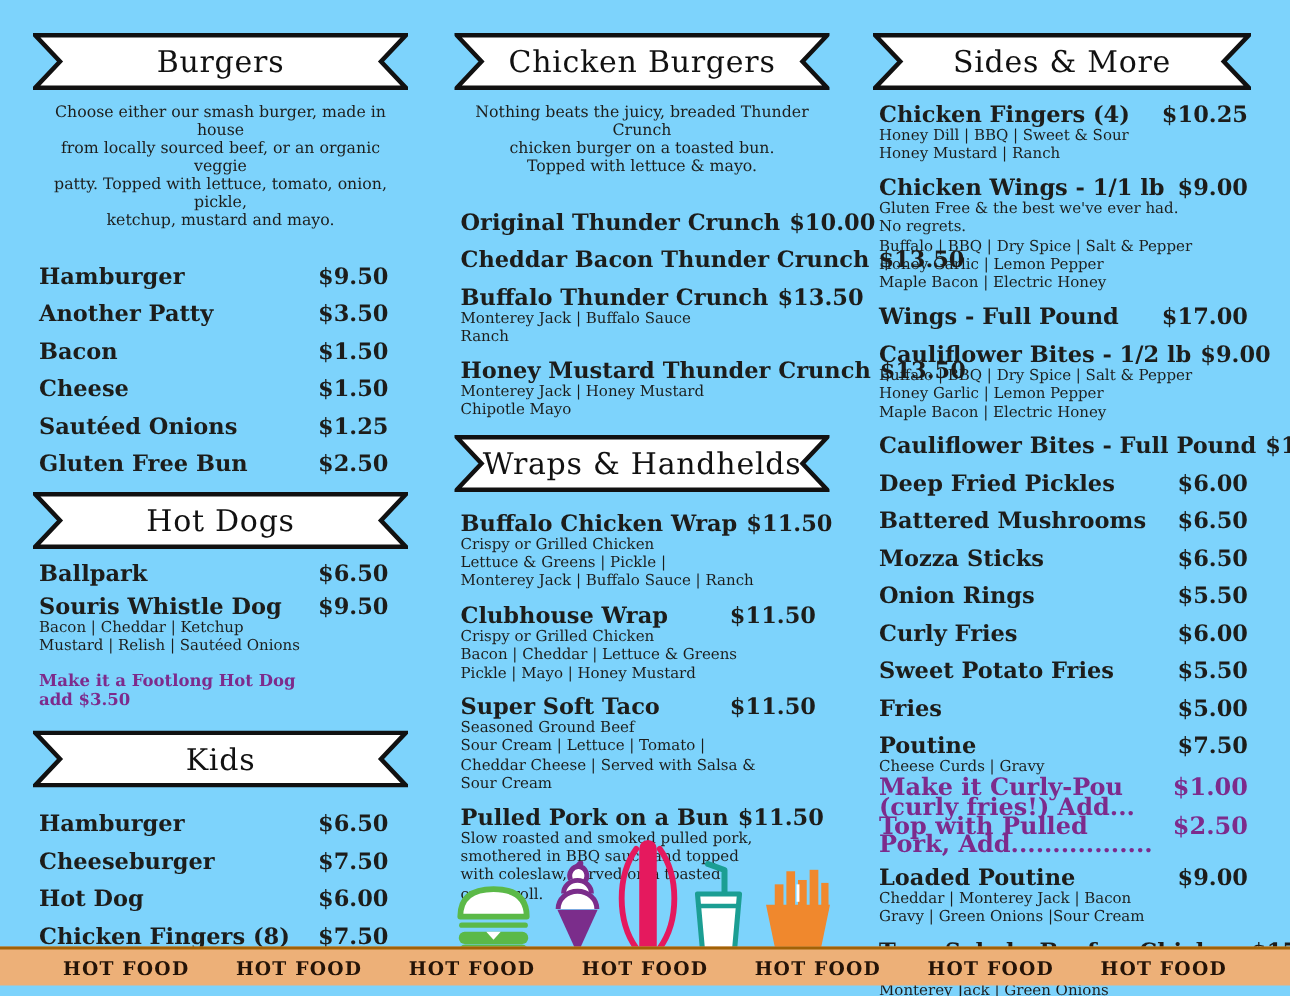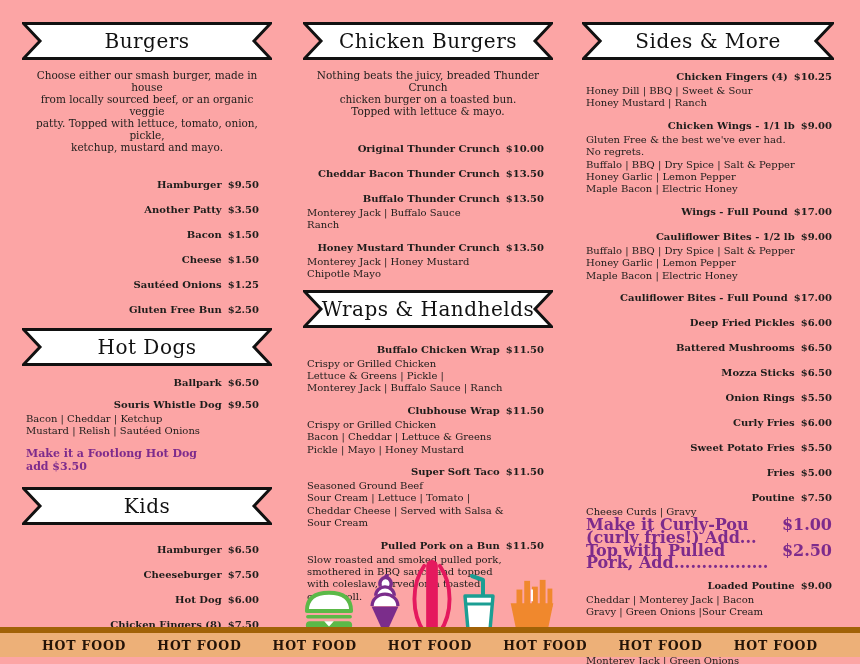--- a/index.html
+++ b/index.html
@@ -1,44 +1,44 @@
 <!DOCTYPE html>
 <html><head>
 <meta charset="utf-8">
 <style>
   html,body{margin:0;padding:0;background:#ffffff;}
-  .page{position:relative;width:860px;height:664px;background:#fca5a5;overflow:hidden;
+  .page{position:relative;width:860px;height:664px;background:#7dd3fc;overflow:hidden;
         font-family:"DejaVu Serif",serif;color:#1d1d1b;}
   .col{position:absolute;top:22px;}
   .col1{left:22px;width:250px;}
   .col2{left:303px;width:250px;}
   .col3{left:582px;width:252px;}
   .banner{position:relative;height:38px;margin-bottom:10px;}
   .banner svg{position:absolute;left:0;top:0;width:100%;height:100%;}
   .banner .bt{position:absolute;left:0;top:0;right:0;bottom:0;display:flex;align-items:center;
               justify-content:center;font-size:20px;letter-spacing:.5px;color:#111;}
   .sec + .sec{margin-top:6px;}
   .desc{font-size:10.5px;line-height:1.14;text-align:center;margin:0 0 24px 0;white-space:pre-line;}
   .item{margin-bottom:9px;padding-left:4px;}
   .item.simple{margin-bottom:12px;}
   .col1 .item{padding-right:13px;}
   .col2 .item{padding-right:9px;}
   .col3 .item{padding-right:2px;}
-  .row{display:flex;justify-content:flex-end;align-items:baseline;gap:6px;
-       font-weight:bold;font-size:10px;line-height:13px;}
+  .row{display:flex;justify-content:space-between;align-items:baseline;gap:6px;
+       font-weight:bold;font-size:15px;line-height:13px;}
   .nm{white-space:nowrap;}
   .pr{white-space:nowrap;}
   .sub{font-size:10px;line-height:12.4px;white-space:pre-line;margin-top:2px;}
   .promo{display:flex;justify-content:space-between;font-weight:bold;font-size:11px;
          color:#7d2b8c;padding:0 13px 0 4px;margin:8px 0 14px;flex-direction:column;}
   .addons{margin-top:1px;}
   .addon{display:flex;justify-content:space-between;align-items:baseline;gap:6px;
          font-weight:bold;font-size:16px;line-height:12.6px;color:#7d2b8c;}
   .hotfood{position:absolute;left:0;right:0;bottom:7px;height:24px;background:#edb078;
-           border-top:6px solid #a16207;display:flex;align-items:center;justify-content:space-between;
+           border-top:2px solid #a16207;display:flex;align-items:center;justify-content:space-between;
            padding:0 42px;font-weight:bold;font-size:12.5px;letter-spacing:.8px;color:#241307;}
   .icons{position:absolute;left:300px;bottom:26px;display:flex;align-items:flex-end;gap:9px;}
 </style>
 </head>
 <body>
 
 <div class="page">
 
   <div class="col col1">
 

